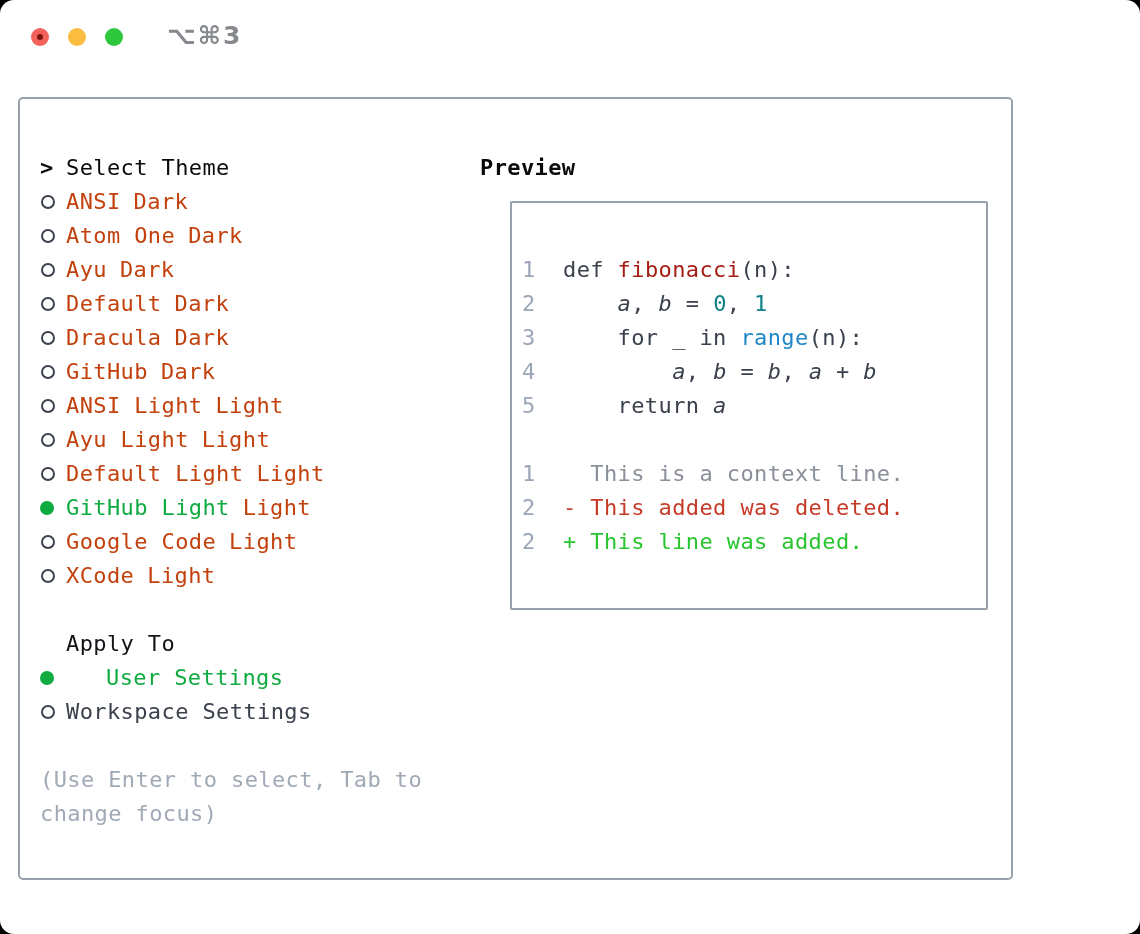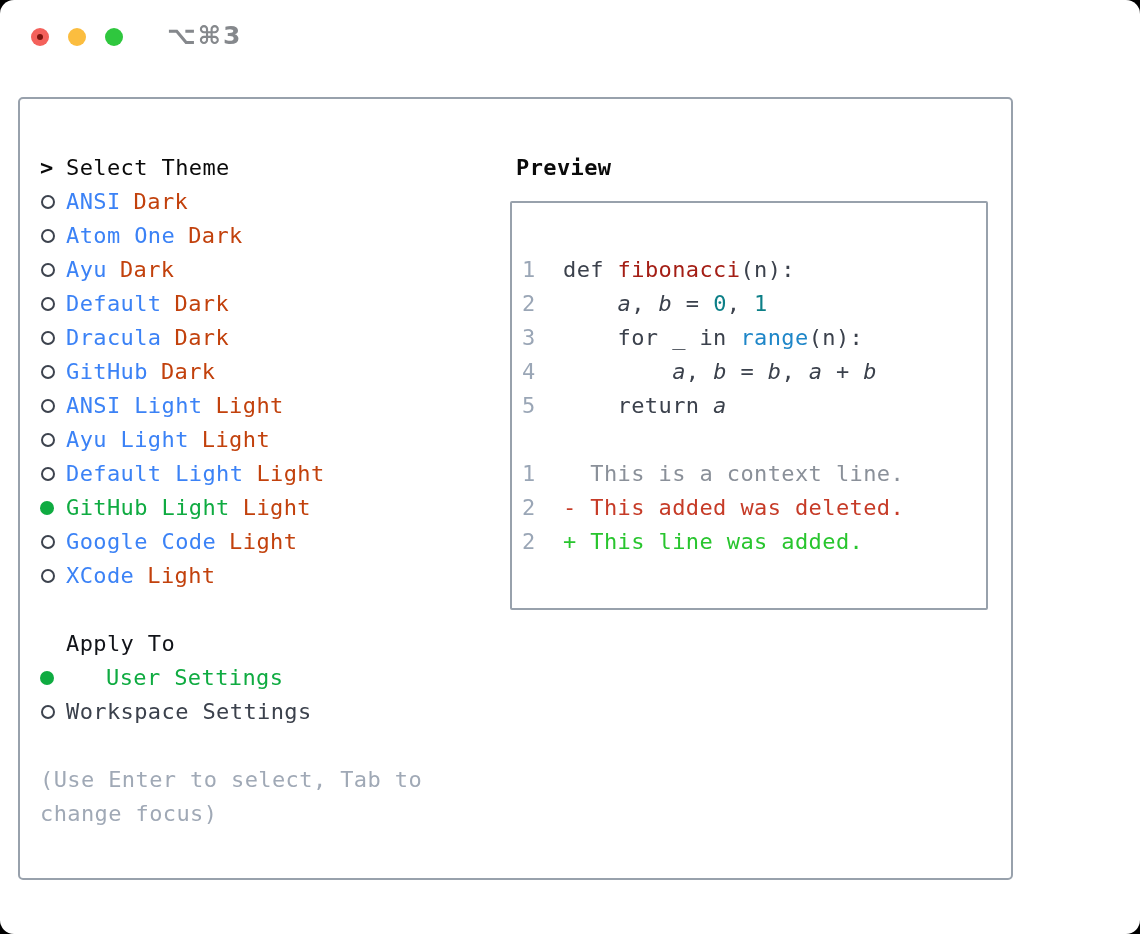--- a/index.html
+++ b/index.html
@@ -22,29 +22,29 @@
          font-size:22px;letter-spacing:0.4px;color:#3b414c;}
   
   .leftcol{position:absolute;left:20px;top:51px;}
   .row{height:34px;display:flex;align-items:center;white-space:pre;}
   .gutter{display:inline-block;width:26px;flex:0 0 26px;position:relative;}
   .caret{font-weight:bold;color:#0a0a0a;}
   .circle{display:inline-block;width:10px;height:10px;border:2px solid #3d434e;border-radius:50%;
           margin-left:1px;}
   .circle.filled{width:14px;height:14px;border:none;background:#0fab41;margin-left:0;}
   .hdr{font-weight:normal;color:#0a0a0a;}
-  .tname{color:#3b82f6;}
+  .tname{color:#c2410c;}
   .tname.sel{color:#0fab41;}
   .tsuffix{color:#c2410c;margin-left:13px;}
   .subhdr{color:#111318;}
   .optname.sel{color:#0fab41;margin-left:40px;}
   .spacer{height:34px;}
   .hint{height:34px;display:flex;align-items:center;color:#a0a9b6;white-space:pre;text-align:center;}
   
-  .preview-label{position:absolute;left:496px;top:51px;height:34px;display:flex;align-items:center;
+  .preview-label{position:absolute;left:460px;top:51px;height:34px;display:flex;align-items:center;
         font-weight:bold;color:#0a0a0a;}
   .preview-box{position:absolute;left:490px;top:102px;width:478px;height:409px;box-sizing:border-box;
         border:2px solid #98a1ac;border-radius:2px;background:#fff;padding-top:49px;}
   .pline{height:34px;display:flex;align-items:center;padding-left:10px;white-space:pre;}
   .lnum{display:inline-block;width:41px;flex:0 0 41px;color:#9aa6b6;}
   .tok-plain{color:#3b414c;}
   .tok-fn{color:#a41e15;}
   .tok-num{color:#0c7f87;}
   .tok-call{color:#1e86c8;}
   .tok-var{color:#3b414c;font-style:italic;}

